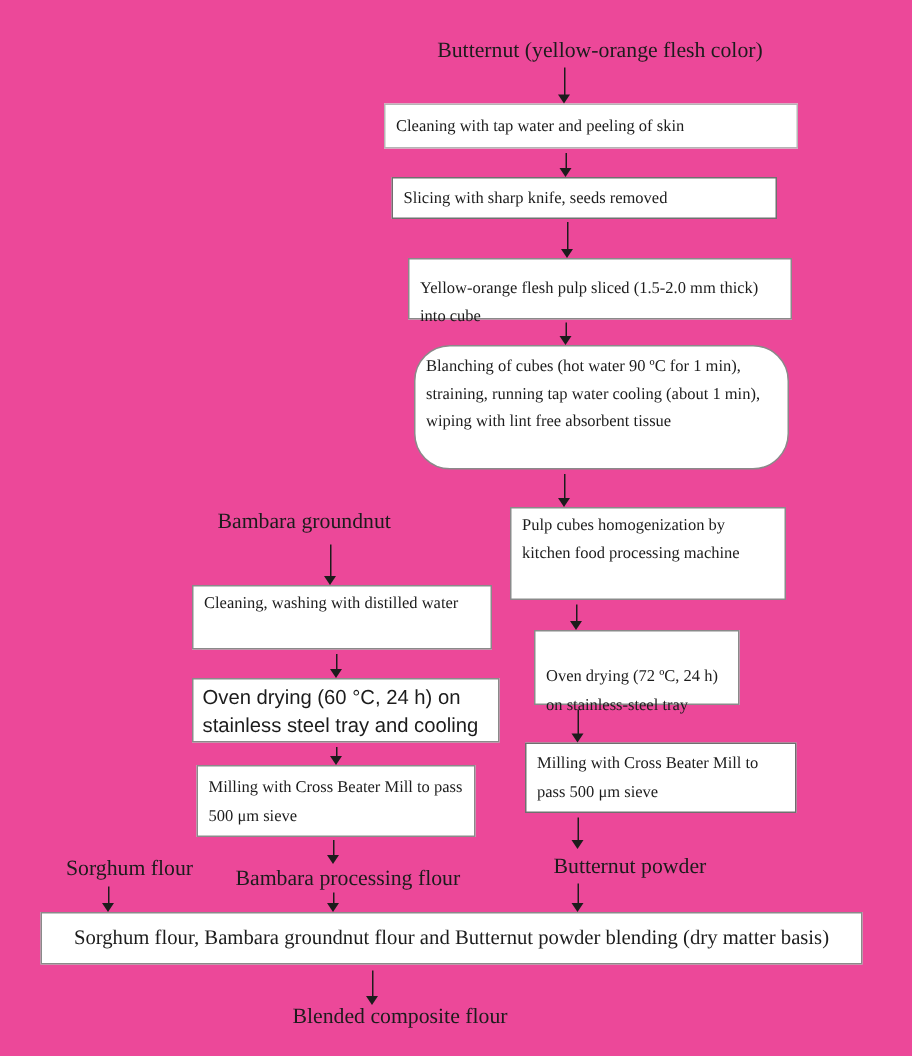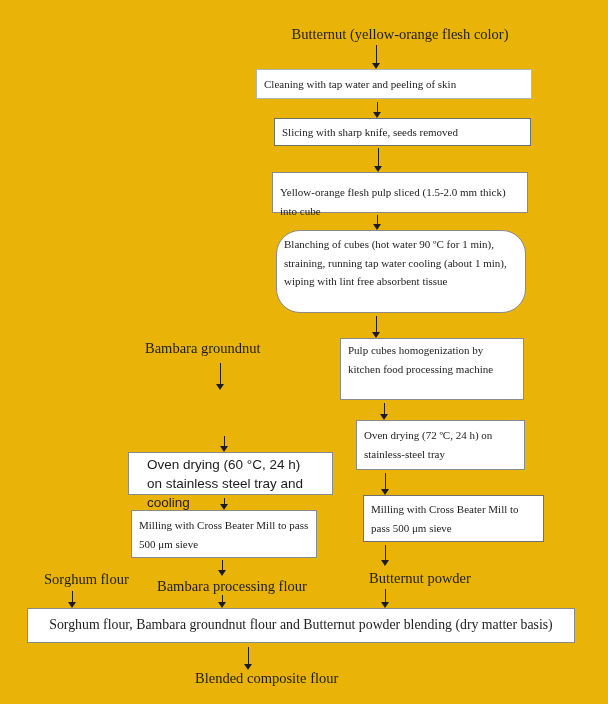--- a/index.html
+++ b/index.html
@@ -1,36 +1,36 @@
 <!DOCTYPE html>
 <html><head>
 <meta charset="utf-8">
 <style>
   html,body { margin:0; padding:0; background:#ffffff; }
   .canvas {
     position: relative;
     width: 608px;
     height: 704px;
-    background: #eab308;
+    background: #ec4899;
     font-family: "Liberation Serif", "DejaVu Serif", serif;
     color: #1c1c1c;
     overflow: hidden;
   }
   .box {
     position: absolute;
     box-sizing: border-box;
     background: #ffffff;
     border: 1px solid #8a8a8a;
     font-size: 11px;
     line-height: 18.5px;
     padding: 3px 7px;
     text-align: left;
   }
   .b-light { border-color: #b5b5b5; }
-  .b-dark  { border-color: #6f6f6f; margin-left: 13px; }
+  .b-dark  { border-color: #6f6f6f; }
   .sans {
     font-family: "Liberation Sans", "DejaVu Sans", sans-serif;
     font-size: 13.5px;
     line-height: 19px;
   }
   .label {
     position: absolute;
     font-size: 14.5px;
     line-height: 15px;
     white-space: nowrap;
@@ -47,24 +47,24 @@
     width: 0; height: 0;
     border-left: 4.5px solid transparent;
     border-right: 4.5px solid transparent;
     border-top: 6.5px solid #1c1c1c;
   }
   #box-cleaning-peeling { left:256px; top:69px;  width:276px; height:30px; padding-top:5px; white-space:nowrap; }
   #box-slicing          { left:261px; top:118px; width:257px; height:28px; padding-top:4px; white-space:nowrap; }
   #box-pulp-sliced      { left:272px; top:172px; width:256px; height:41px; padding-top:10px; }
   #box-blanching        { left:276px; top:230px; width:250px; height:83px; padding-top:4px;border-radius:24px; }
   #box-homogenization   { left:340px; top:338px; width:184px; height:62px; padding-top:2px; }
-  #box-oven-drying-72   { left:356px; top:420px; width:169px; height:50px; padding-top:5px; }
+  #box-oven-drying-72   { left:356px; top:420px; width:137px; height:50px; padding-top:21px; }
   #box-milling-butternut{ left:350px; top:495px; width:181px; height:47px; padding-top:4px; }
   #box-cleaning-washing { left:128px; top:390px; width:200px; height:43px; padding-top:2px; }
-  #box-oven-drying-60   { left:128px; top:452px; width:205px; height:43px; padding:2px 18px; }
+  #box-oven-drying-60   { left:128px; top:452px; width:205px; height:43px; padding:2px 6px; }
   #box-milling-bambara  { left:131px; top:510px; width:186px; height:48px; padding-top:5px; }
   #box-blending         { left:27px;  top:608px; width:548px; height:35px; padding:7px 4px;
                           text-align:center; white-space:nowrap; font-size:13.8px; }
   #label-butternut-source { left:278px; top:27px;  width:244px; text-align:center; }
   #label-bambara-source   { left:145px; top:341px; }
   #label-sorghum-flour    { left:44px;  top:572px; }
   #label-bambara-flour    { left:157px; top:579px; }
   #label-butternut-powder { left:369px; top:571px; }
   #label-blended-flour    { left:195px; top:671px; }
 </style>
@@ -77,20 +77,21 @@
 
   <div class="box b-light" id="box-cleaning-peeling">Cleaning with tap water and peeling of skin</div>
   <div class="box b-dark" id="box-slicing">Slicing with sharp knife, seeds removed</div>
   <div class="box" id="box-pulp-sliced">Yellow-orange flesh pulp sliced (1.5-2.0 mm thick) into cube</div>
   <div class="box" id="box-blanching">Blanching of cubes (hot water 90 ºC for 1 min), straining, running tap water cooling (about 1 min), wiping with lint free absorbent tissue</div>
   <div class="box" id="box-homogenization">Pulp cubes homogenization by kitchen food processing machine</div>
   <div class="box" id="box-oven-drying-72">Oven drying (72 ºC, 24 h) on stainless-steel tray</div>
   <div class="box b-dark" id="box-milling-butternut">Milling with Cross Beater Mill to pass 500 μm sieve</div>
 
   <div class="label" id="label-bambara-source">Bambara groundnut</div>
+  <div class="box" id="box-cleaning-washing">Cleaning, washing with distilled water</div>
   <div class="box sans" id="box-oven-drying-60">Oven drying (60 °C, 24 h) on stainless steel tray and cooling</div>
   <div class="box" id="box-milling-bambara">Milling with Cross Beater Mill to pass 500 μm sieve</div>
 
   <div class="label" id="label-sorghum-flour">Sorghum flour</div>
   <div class="label" id="label-bambara-flour">Bambara processing flour</div>
   <div class="label" id="label-butternut-powder">Butternut powder</div>
 
   <div class="box" id="box-blending">Sorghum flour, Bambara groundnut flour and Butternut powder blending (dry matter basis)</div>
 
   <div class="label" id="label-blended-flour">Blended composite flour</div>

